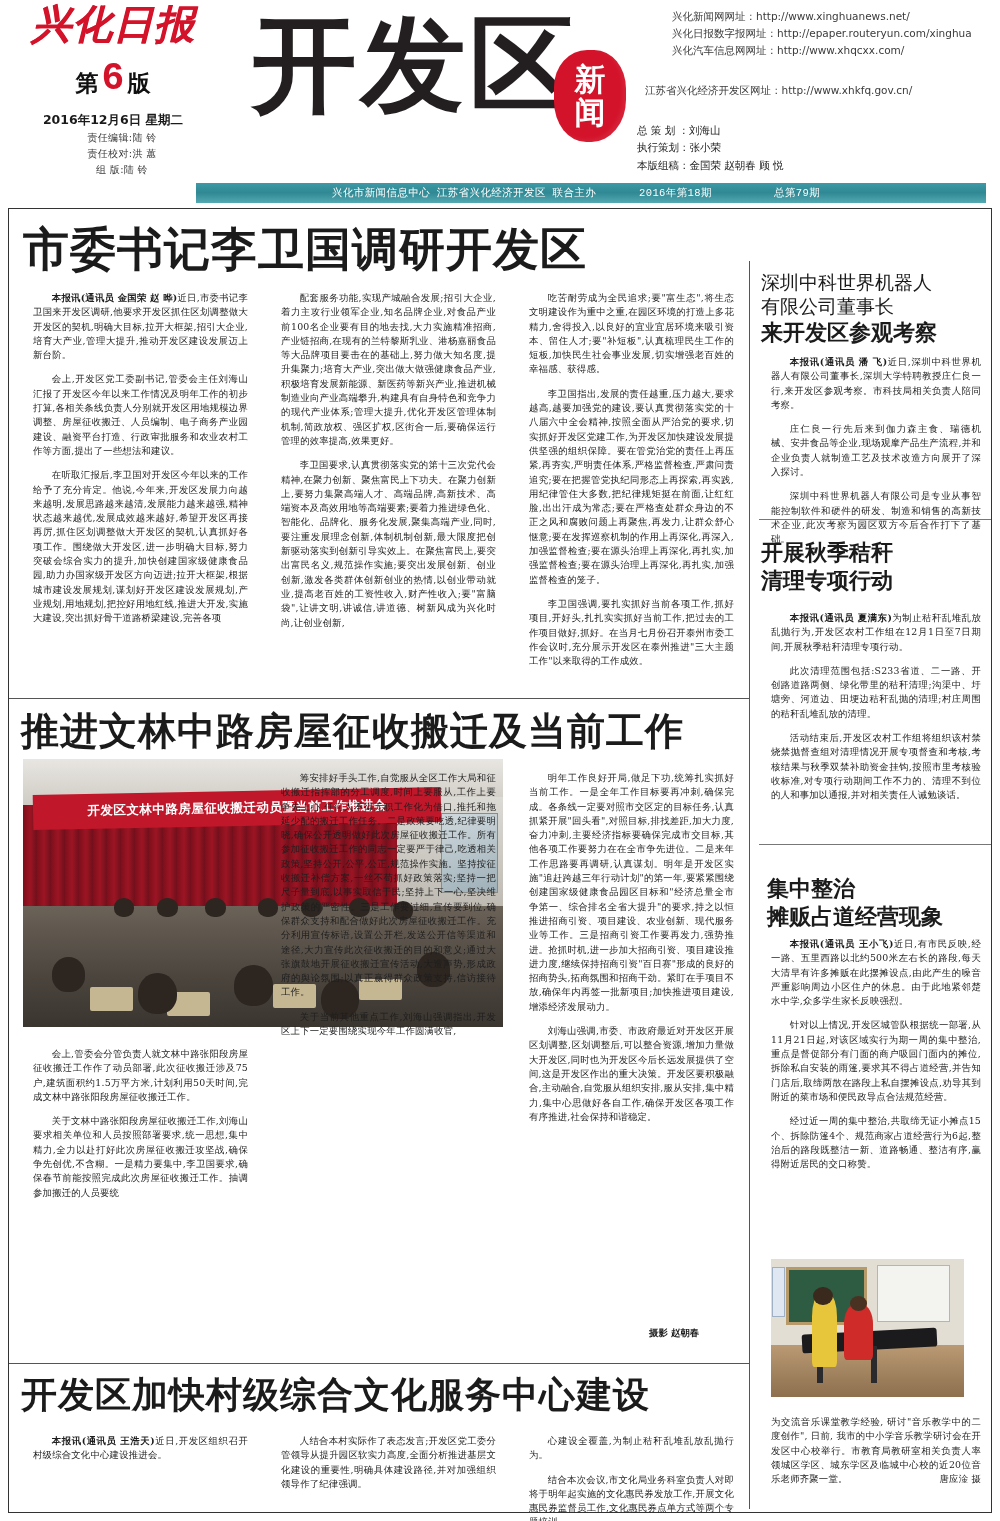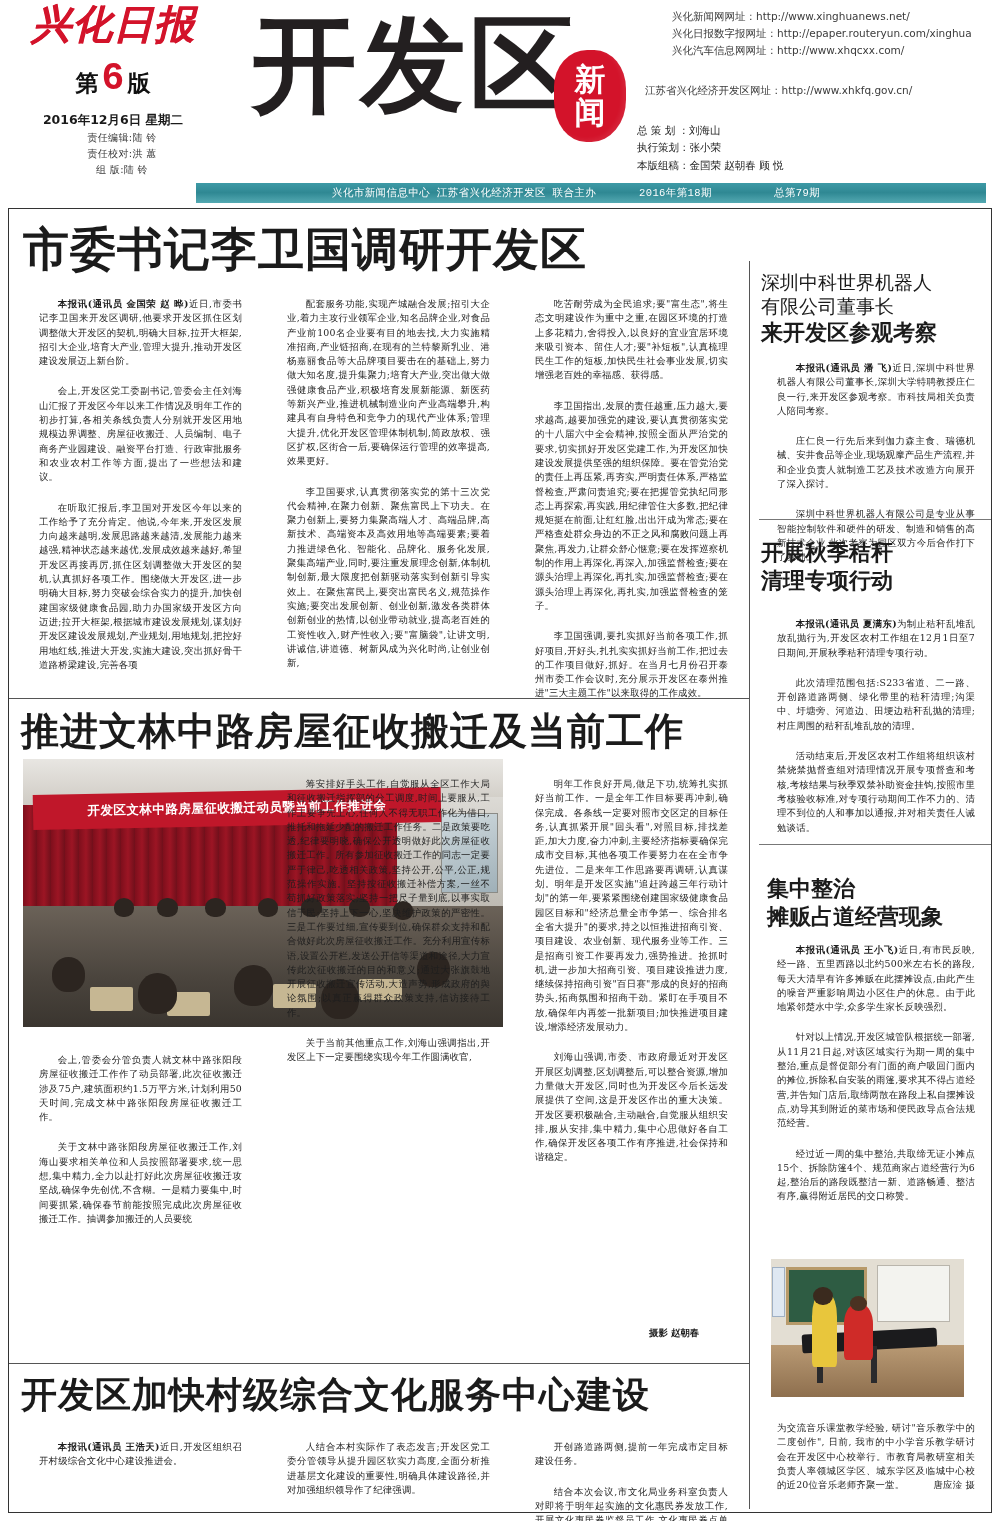--- a/index.html
+++ b/index.html
@@ -118,21 +118,21 @@
     position: absolute;
     font-family: "DejaVu Serif", "Liberation Serif", serif;
     font-size: 9.4px;
     line-height: 1.52;
     color: #1e1e1e;
     text-align: justify;
     text-justify: inter-character;
     letter-spacing: .2px;
     word-break: break-all;
   }
-  .col p { text-indent: 2em; margin: 16px; }
+  .col p { text-indent: 2em; margin: 10px; }
   .col p.noind { text-indent: 0; }
 
   
   .rail-title {
     font-family: "DejaVu Sans", sans-serif;
     color: #1b1b1b; white-space: nowrap;
   }
   .rail-title .light { font-weight: normal; font-size: 19px; line-height: 1.25; display:block;}
   .rail-title .heavy { font-weight: bold; font-size: 22px; line-height: 1.25; display:block;}
 
@@ -329,39 +329,39 @@
       <div class="chairback" style="left:70%; bottom:10%; width:9%; height:8%;"></div>
       <div class="head" style="left:6%; top:74%; width:7%; height:13%;"></div>
       <div class="head" style="left:24%; top:80%; width:8%; height:15%;"></div>
       <div class="head" style="left:44%; top:77%; width:8%; height:15%;"></div>
       <div class="head" style="left:62%; top:82%; width:8%; height:15%;"></div>
       <div class="head" style="left:82%; top:72%; width:7%; height:13%;"></div>
     </div>
 
     <div class="col" style="left:14px; top:828px; width:235px; height:320px;">
         <p>会上,管委会分管负责人就文林中路张阳段房屋征收搬迁工作作了动员部署,此次征收搬迁涉及75户,建筑面积约1.5万平方米,计划利用50天时间,完成文林中路张阳段房屋征收搬迁工作。</p>
-        <p>关于文林中路张阳段房屋征收搬迁工作,刘海山要求相关单位和人员按照部署要求,统一思想,集中精力,全力以赴打好此次房屋征收搬迁攻坚战,确保争先创优,不含糊。一是精力要集中,时间要抓紧,确保春节前能按照完成此次房屋征收搬迁工作。抽调参加搬迁的人员要统</p>
+        <p>关于文林中路张阳段房屋征收搬迁工作,刘海山要求相关单位和人员按照部署要求,统一思想,集中精力,全力以赴打好此次房屋征收搬迁攻坚战,确保争先创优,不含糊。一是精力要集中,李卫国要求,确保春节前能按照完成此次房屋征收搬迁工作。抽调参加搬迁的人员要统</p>
       </div>
     <div class="col" style="left:262px; top:552px; width:235px; height:596px;">
         <p>筹安排好手头工作,自觉服从全区工作大局和征收搬迁指挥部的分工调度,时间上要服从,工作上要争先上心,任何人不得无职工作化为借口,推托和拖延少配的搬迁工作任务。二是政策要吃透,纪律要明晓,确保公开透明做好此次房屋征收搬迁工作。所有参加征收搬迁工作的同志一定要严于律己,吃透相关政策,坚持公开,公平,公正,规范操作实施。坚持按征收搬迁补偿方案,一丝不苟抓好政策落实;坚持一把尺子量到底,以事实取信于民;坚持上下一心,坚决维护政策的严密性。三是工作要过细,宣传要到位,确保群众支持和配合做好此次房屋征收搬迁工作。充分利用宣传标语,设置公开栏,发送公开信等渠道和途径,大力宣传此次征收搬迁的目的和意义;通过大张旗鼓地开展征收搬迁宣传活动,大造声势,形成政府的舆论氛围;以真正赢得群众政策支持,信访接待工作。</p>
         <p>关于当前其他重点工作,刘海山强调指出,开发区上下一定要围绕实现今年工作圆满收官,</p>
       </div>
     <div class="col" style="left:510px; top:552px; width:225px; height:555px;">
         <p>明年工作良好开局,做足下功,统筹扎实抓好当前工作。一是全年工作目标要再冲刺,确保完成。各条线一定要对照市交区定的目标任务,认真抓紧开展"回头看",对照目标,排找差距,加大力度,奋力冲刺,主要经济指标要确保完成市交目标,其他各项工作要努力在在全市争先进位。二是来年工作思路要再调研,认真谋划。明年是开发区实施"追赶跨越三年行动计划"的第一年,要紧紧围绕创建国家级健康食品园区目标和"经济总量全市争第一、综合排名全省大提升"的要求,持之以恒推进招商引资、项目建设、农业创新、现代服务业等工作。三是招商引资工作要再发力,强势推进。抢抓时机,进一步加大招商引资、项目建设推进力度,继续保持招商引资"百日赛"形成的良好的招商势头,拓商氛围和招商干劲。紧盯在手项目不放,确保年内再签一批新项目;加快推进项目建设,增添经济发展动力。</p>
         <p>刘海山强调,市委、市政府最近对开发区开展区划调整,区划调整后,可以整合资源,增加力量做大开发区,同时也为开发区今后长远发展提供了空间,这是开发区作出的重大决策。开发区要积极融合,主动融合,自觉服从组织安排,服从安排,集中精力,集中心思做好各自工作,确保开发区各项工作有序推进,社会保持和谐稳定。</p>
       </div>
     <div class="cap" style="left:640px; top:1118px; font-weight:bold;">摄影 赵朝春</div>
 
     <div id="hl-3" class="headline-main">开发区加快村级综合文化服务中心建设</div>
 
     <div class="col" style="left:14px; top:1215px; width:235px; height:90px;">
         <p><b>本报讯(通讯员 王浩天)</b>近日,开发区组织召开村级综合文化中心建设推进会。</p>
       </div>
     <div class="col" style="left:262px; top:1215px; width:235px; height:90px;">
         <p>人结合本村实际作了表态发言;开发区党工委分管领导从提升园区软实力高度,全面分析推进基层文化建设的重要性,明确具体建设路径,并对加强组织领导作了纪律强调。</p>
       </div>
     <div class="col" style="left:510px; top:1215px; width:225px; height:90px;">
-        <p>开创路道路两侧,提前一年完成市定目标建设任务。</p>
+        <p>心建设全覆盖,为制止秸秆乱堆乱放乱抛行为。</p>
         <p>结合本次会议,市文化局业务科室负责人对即将于明年起实施的文化惠民券发放工作,开展文化惠民券监督员工作,文化惠民券点单方式等两个专题培训。</p>
       </div>
 
   </div>
 </div>
 
 </body></html>

